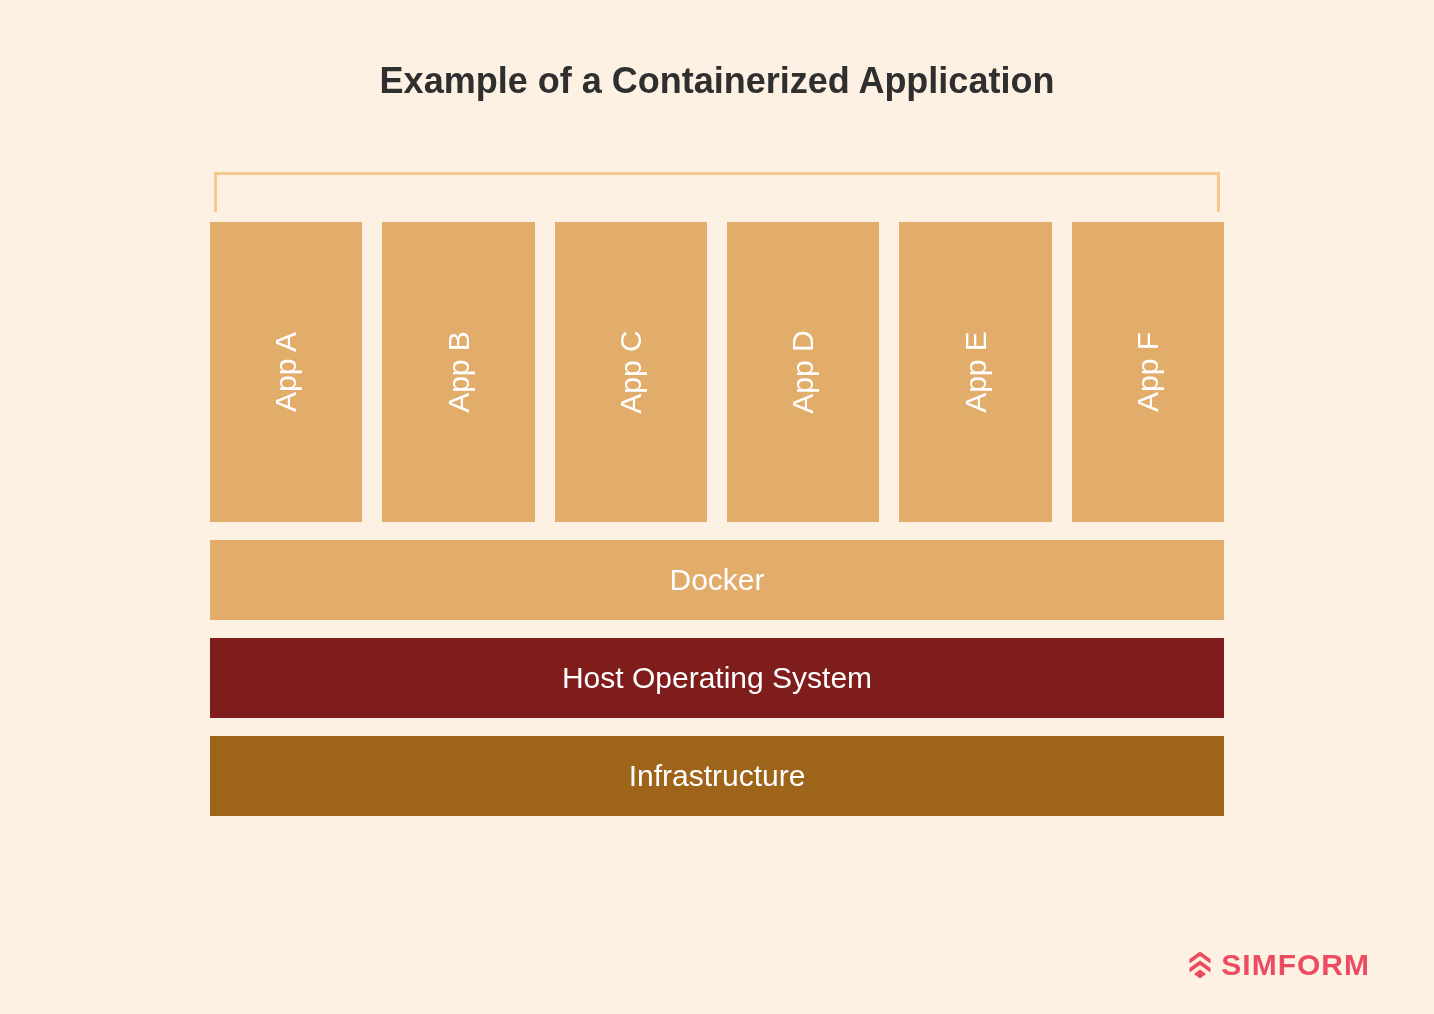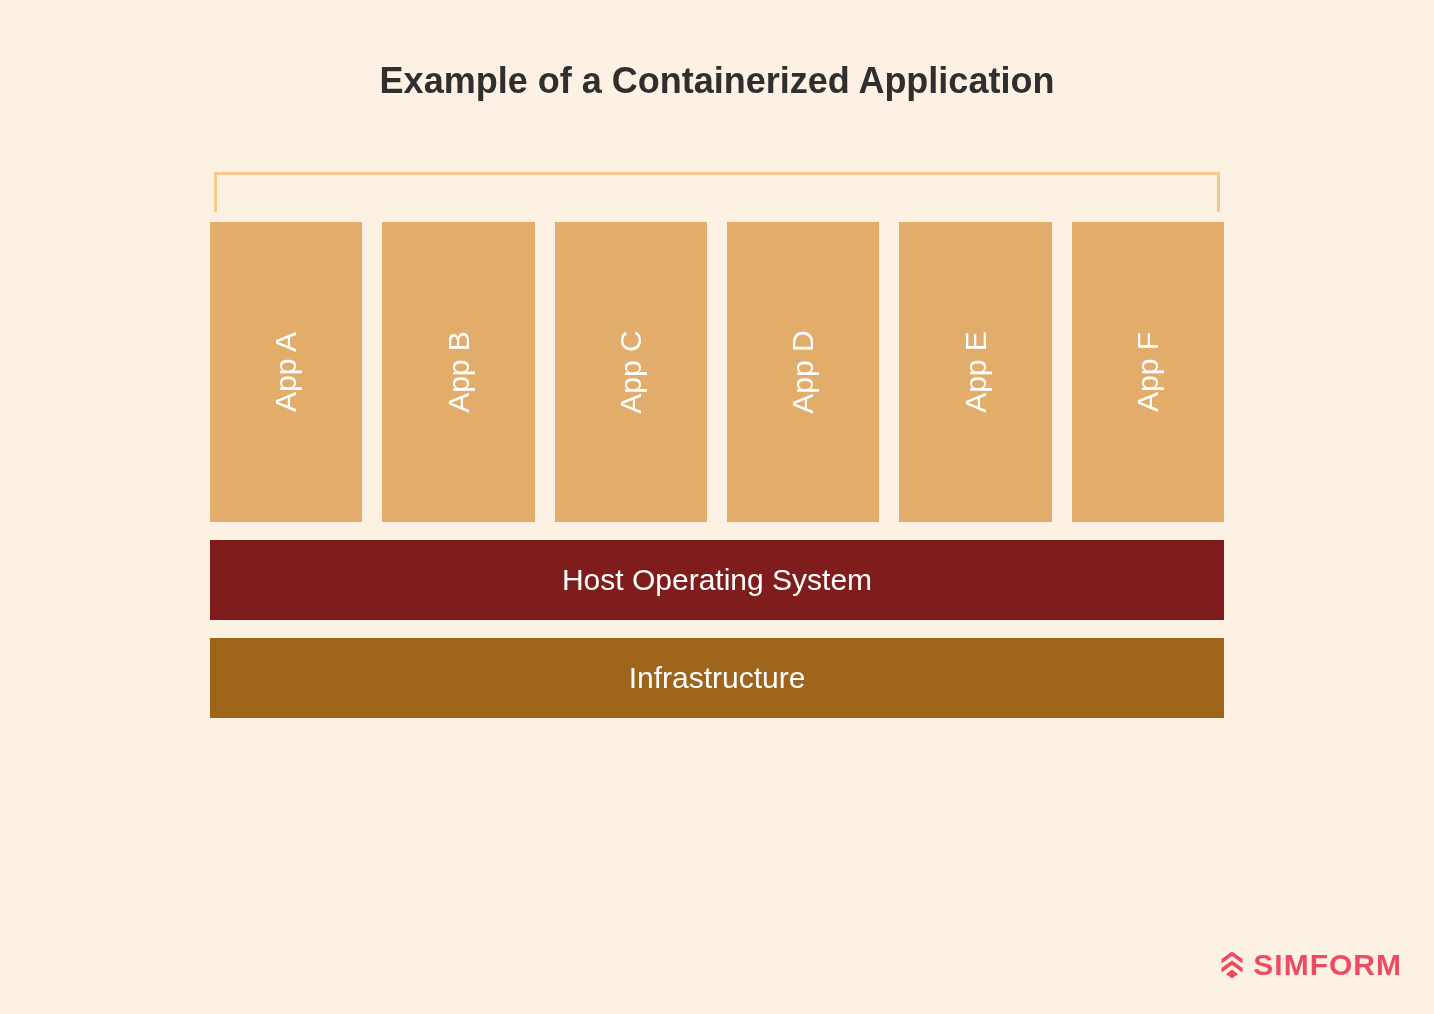--- a/index.html
+++ b/index.html
@@ -68,21 +68,21 @@
       background: #7f1d1d;
     }
     .layer-infra {
       background: #9e641a;
       margin-bottom: 7px;
       justify-content: center;
     }
     .brand {
       position: absolute;
       bottom: 32px;
-      right: 32px;
+      right: 64px;
       display: flex;
       align-items: center;
       gap: 6px;
     }
     .brand-text {
       color: #ed4b62;
       font-size: 30px;
       font-weight: 700;
       letter-spacing: 1px;
     }
@@ -112,20 +112,23 @@
       <span class="app-label">App D</span>
     </div>
     <div class="app-block">
       <span class="app-label">App E</span>
     </div>
     <div class="app-block">
       <span class="app-label">App F</span>
     </div>
   </div>
 
+  <div class="layer layer-docker">
+    <span>Docker</span>
+  </div>
 
   <div class="layer layer-host">
     <span>Host Operating System</span>
   </div>
 
   <div class="layer layer-infra">
     <span>Infrastructure</span>
   </div>
 </div>
 

